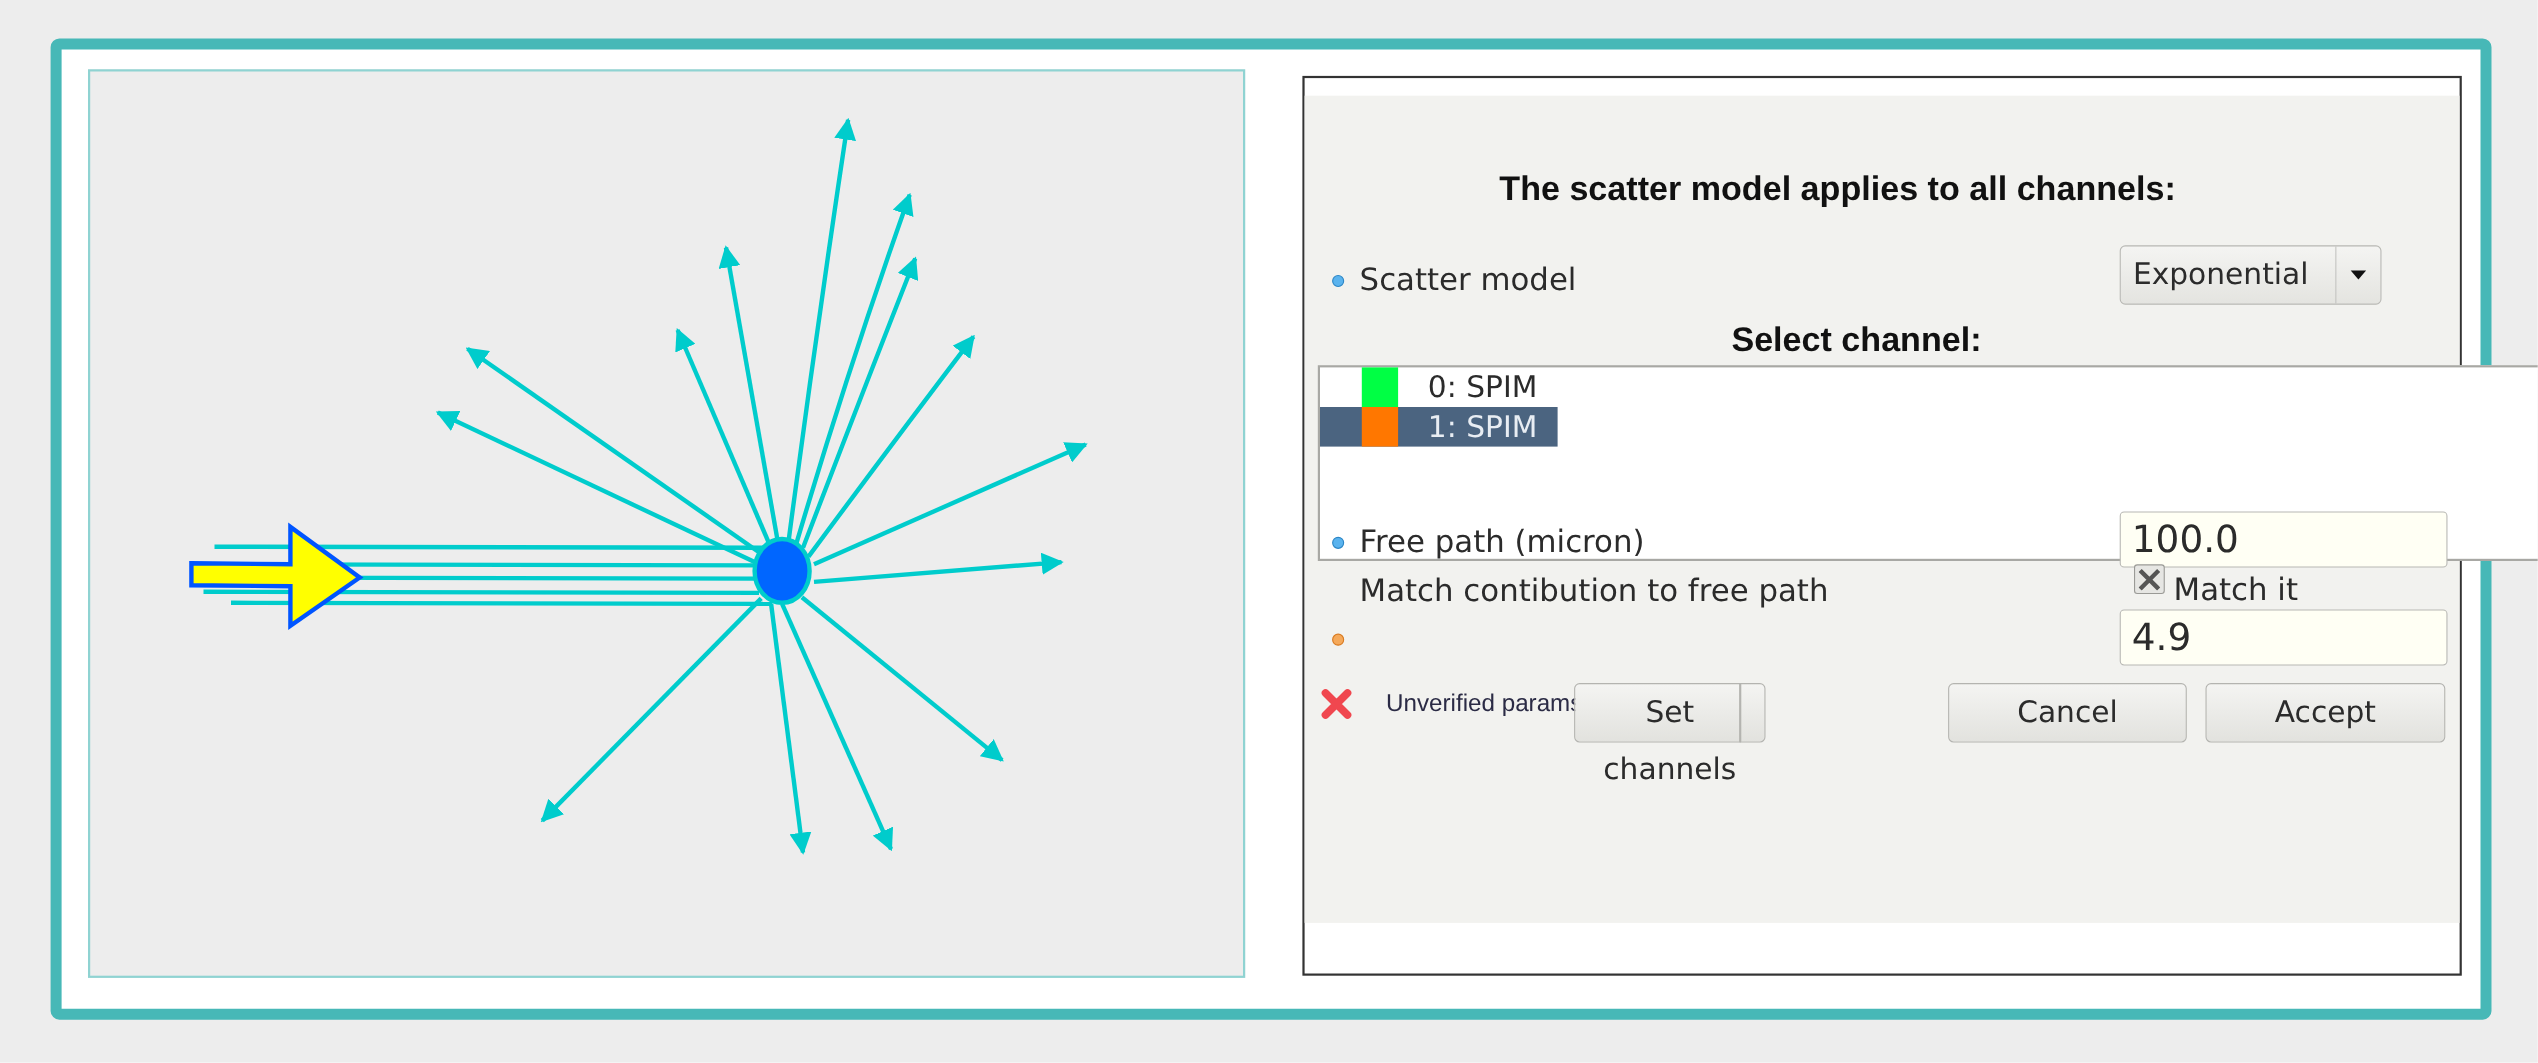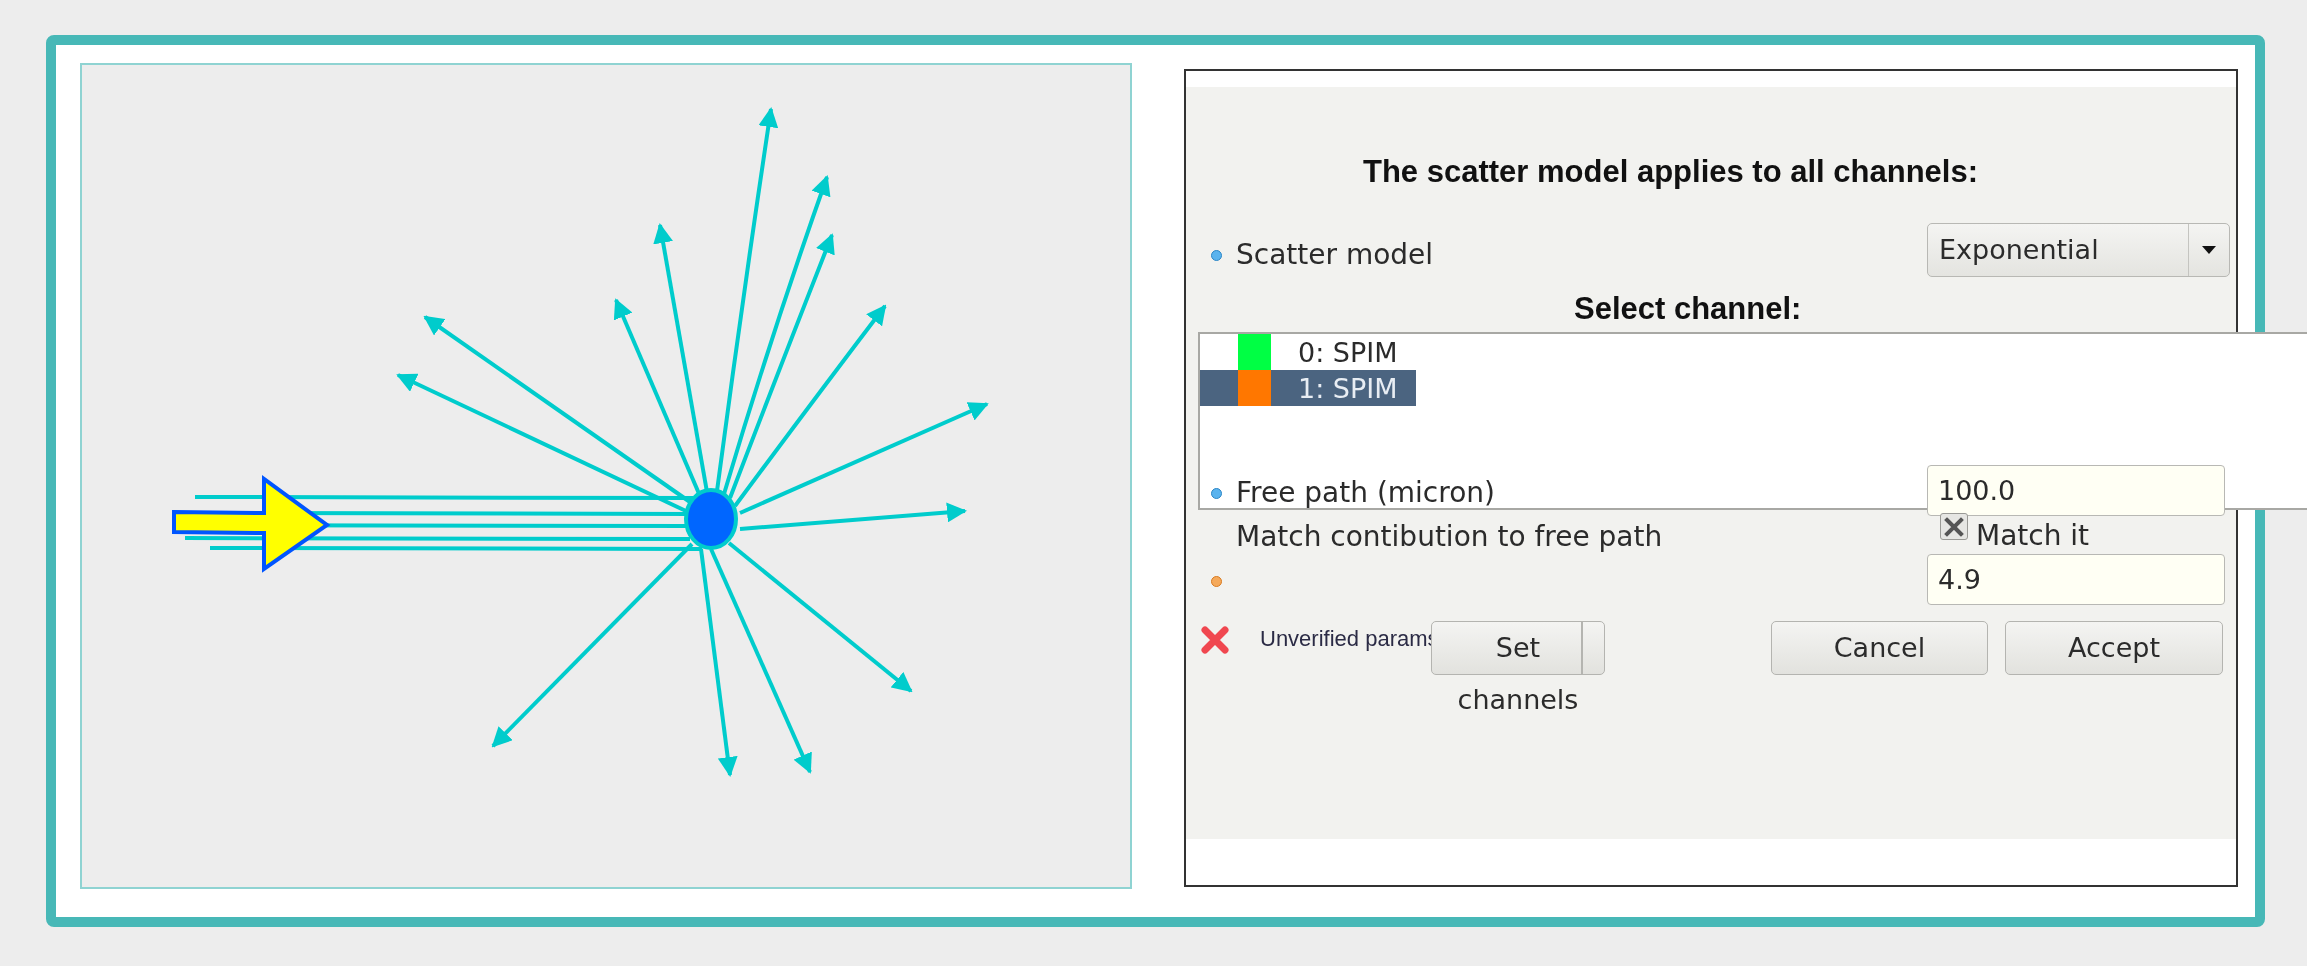--- a/index.html
+++ b/index.html
@@ -31,21 +31,21 @@
     position:absolute; font-size:28px; color:#2b2b2b; white-space:nowrap;
     font-family:"DejaVu Sans", sans-serif;
   }
   .dot {
     position:absolute; width:11px; height:11px; border-radius:50%;
     box-sizing:border-box;
   }
   .dot.blue { background:#5ab3ee; border:1px solid #2b86c6; }
   .dot.orange { background:#f5a95a; border:1px solid #d97a1f; }
   .select {
-    position:absolute; left:741px; top:84px; width:303px; height:54px;
+    position:absolute; left:741px; top:84px; width:238px; height:54px;
     border:1px solid #b8b8b4; border-radius:5px; box-sizing:border-box;
     background:linear-gradient(#f4f4f2,#e4e4e0);
   }
   .select .val { position:absolute; left:11px; top:10px; font-size:27px; color:#2b2b2b; }
   .select .arrow-box {
     position:absolute; right:0; top:0; width:40px; height:52px; border-left:1px solid #c4c4c0;
   }
   .select .arrow-box::after {
     content:""; position:absolute; left:13px; top:22px;
     border-left:7px solid transparent; border-right:7px solid transparent; border-top:8px solid #111;
@@ -55,21 +55,21 @@
     background:#fff; border:2px solid #a8a8a4; box-sizing:border-box;
   }
   .list-item { position:absolute; left:0; height:36px; }
   .list-item.selected { background:#4b6480;text-align:right; }
   .list-item .swatch { position:absolute; left:38px; top:0; width:33px; height:36px; }
   .list-item .txt { position:absolute; left:98px; top:3px; font-size:27px; color:#2b2b2b; white-space:nowrap; }
   .list-item.selected .txt { color:#e8edf3; }
   .textfield {
     position:absolute; left:741px; width:298px; height:51px;
     background:#fffff4; border:1px solid #b8b8b4; border-radius:4px; box-sizing:border-box;
-    font-size:27px; color:#2b2b2b; padding:8px 10px; font-family:"DejaVu Sans", sans-serif;
+    font-size:34px; color:#2b2b2b; padding:8px 10px; font-family:"DejaVu Sans", sans-serif;
   }
   .checkbox {
     position:absolute; left:754px; top:517px; width:28px; height:27px;
     border:1px solid #9a9a96; border-radius:3px; background:#e6e6e3; box-sizing:border-box;
   }
   .checkbox svg { position:absolute; left:3px; top:3px; }
   .btn {
     position:absolute; height:54px; border:1px solid #b4b4b0; border-radius:5px;
     background:linear-gradient(#f4f4f2,#e2e2de); box-sizing:border-box;
     font-size:27px; color:#2b2b2b; text-align:center; line-height:52px;

